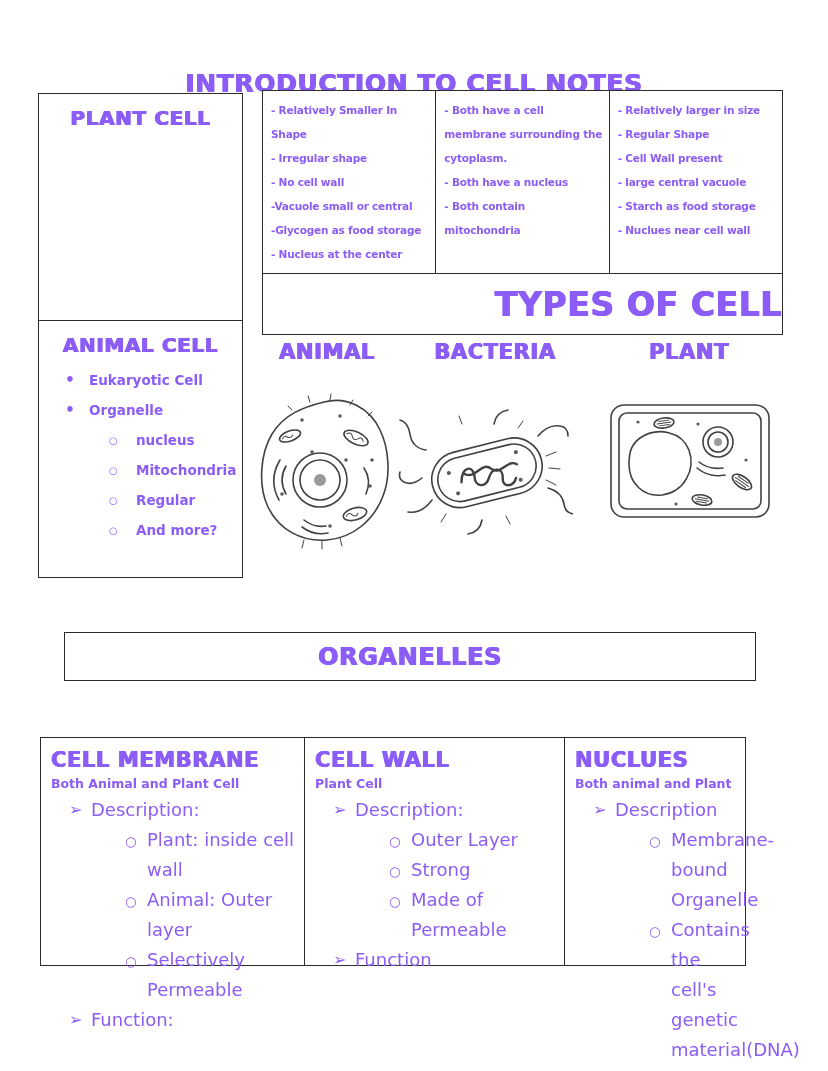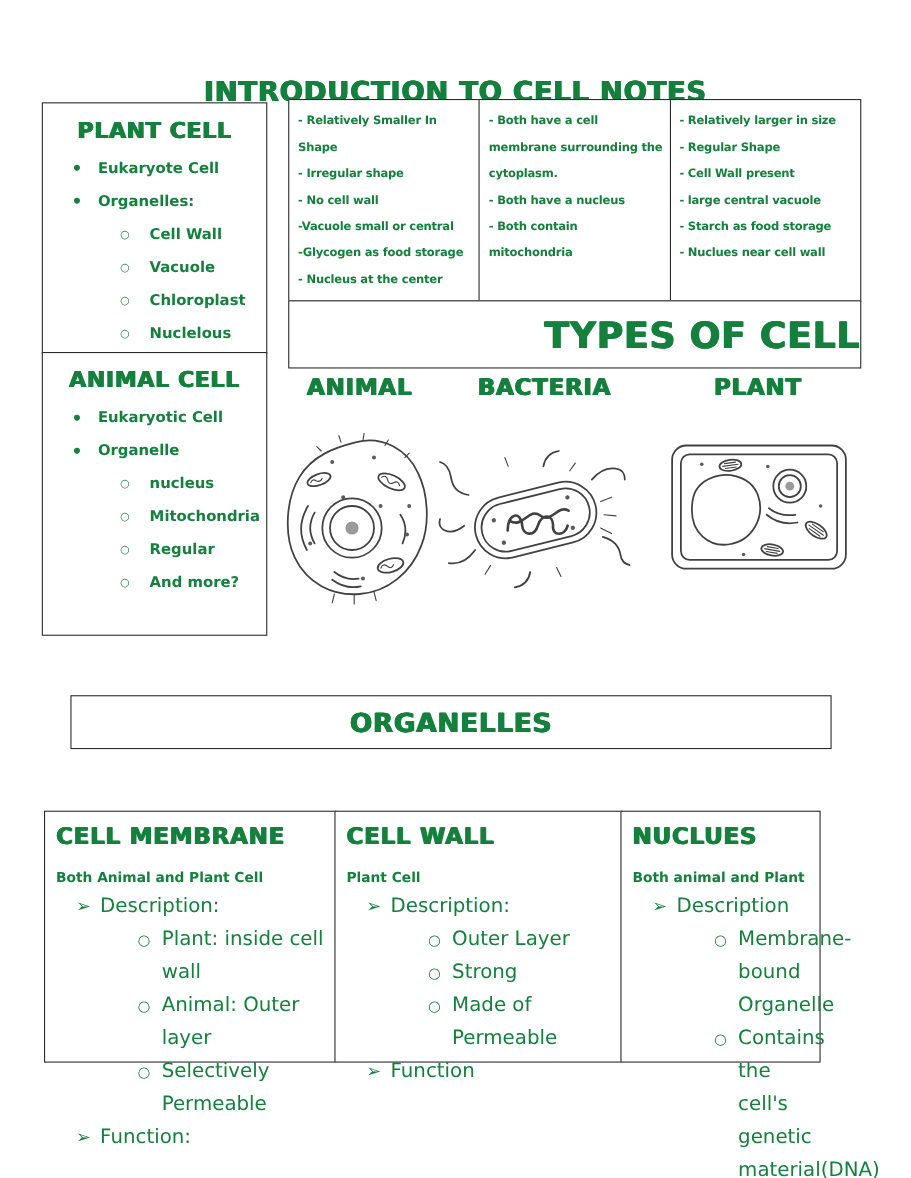--- a/index.html
+++ b/index.html
@@ -1,18 +1,18 @@
 <!DOCTYPE html>
 <html><head>
 <meta charset="utf-8">
 <style>
   html,body { margin:0; padding:0; background:#ffffff; }
   .page {
     position:relative; width:828px; height:1071px; background:#ffffff;
-    font-family:"DejaVu Sans", sans-serif; color:#15803d; overflow:hidden;
+    font-family:"DejaVu Sans", sans-serif; color:#8b5cf6; overflow:hidden;
   }
   .chunky { font-weight:bold; text-shadow:0.6px 0 currentColor, -0.6px 0 currentColor; letter-spacing:0.6px; }
 
   .page-title {
     position:absolute; left:0; top:52px; width:100%; text-align:center;
     font-size:25px;
   }
 
   .box { position:absolute; border:1.6px solid #2b2b2b; background:#fff; box-sizing:border-box; }
 
@@ -54,45 +54,37 @@
 
   
   .org-banner { left:64px; top:632px; width:692px; height:49px; display:flex; align-items:center; justify-content:center; }
   .org-banner .t { font-size:24px; }
 
   
   .card { top:737px; height:229px; }
   .card1 { left:40px;  width:266px; }
   .card2 { left:304px; width:262px; }
   .card3 { left:564px; width:182px; }
-  .card h2 { margin:10px 0 18px 10px; font-size:21px; }
+  .card h2 { margin:10px 0 4px 10px; font-size:21px; }
   .card .subtitle { margin:0 0 4px 10px; font-size:12.5px; font-weight:bold; }
   .card .row { font-size:18px; font-weight:normal; white-space:normal; }
   .card .arrow { padding-left:50px; }
   .card .arrow::before { content:"➢"; position:absolute; left:28px; font-size:0.9em; }
   .card .b2 { padding-left:106px; }
   .card .b2::before { content:"○"; position:absolute; left:84px; top:1px; font-size:0.75em; }
 </style>
 </head>
 <body>
 
 <div class="page">
 
   <h1 class="page-title chunky">INTRODUCTION TO CELL NOTES</h1>
 
   <section class="box sidebox plant-box">
     <h2 class="chunky">PLANT CELL</h2>
-    <div class="rows">
-      <div class="row b1">Eukaryote Cell</div>
-      <div class="row b1">Organelles:</div>
-      <div class="row b2">Cell Wall</div>
-      <div class="row b2">Vacuole</div>
-      <div class="row b2">Chloroplast</div>
-      <div class="row b2">Nuclelous</div>
-    </div>
   </section>
 
   <section class="box sidebox animal-box">
     <h2 class="chunky">ANIMAL CELL</h2>
     <div class="rows">
       <div class="row b1">Eukaryotic Cell</div>
       <div class="row b1">Organelle</div>
       <div class="row b2">nucleus</div>
       <div class="row b2">Mitochondria</div>
       <div class="row b2">Regular</div>

